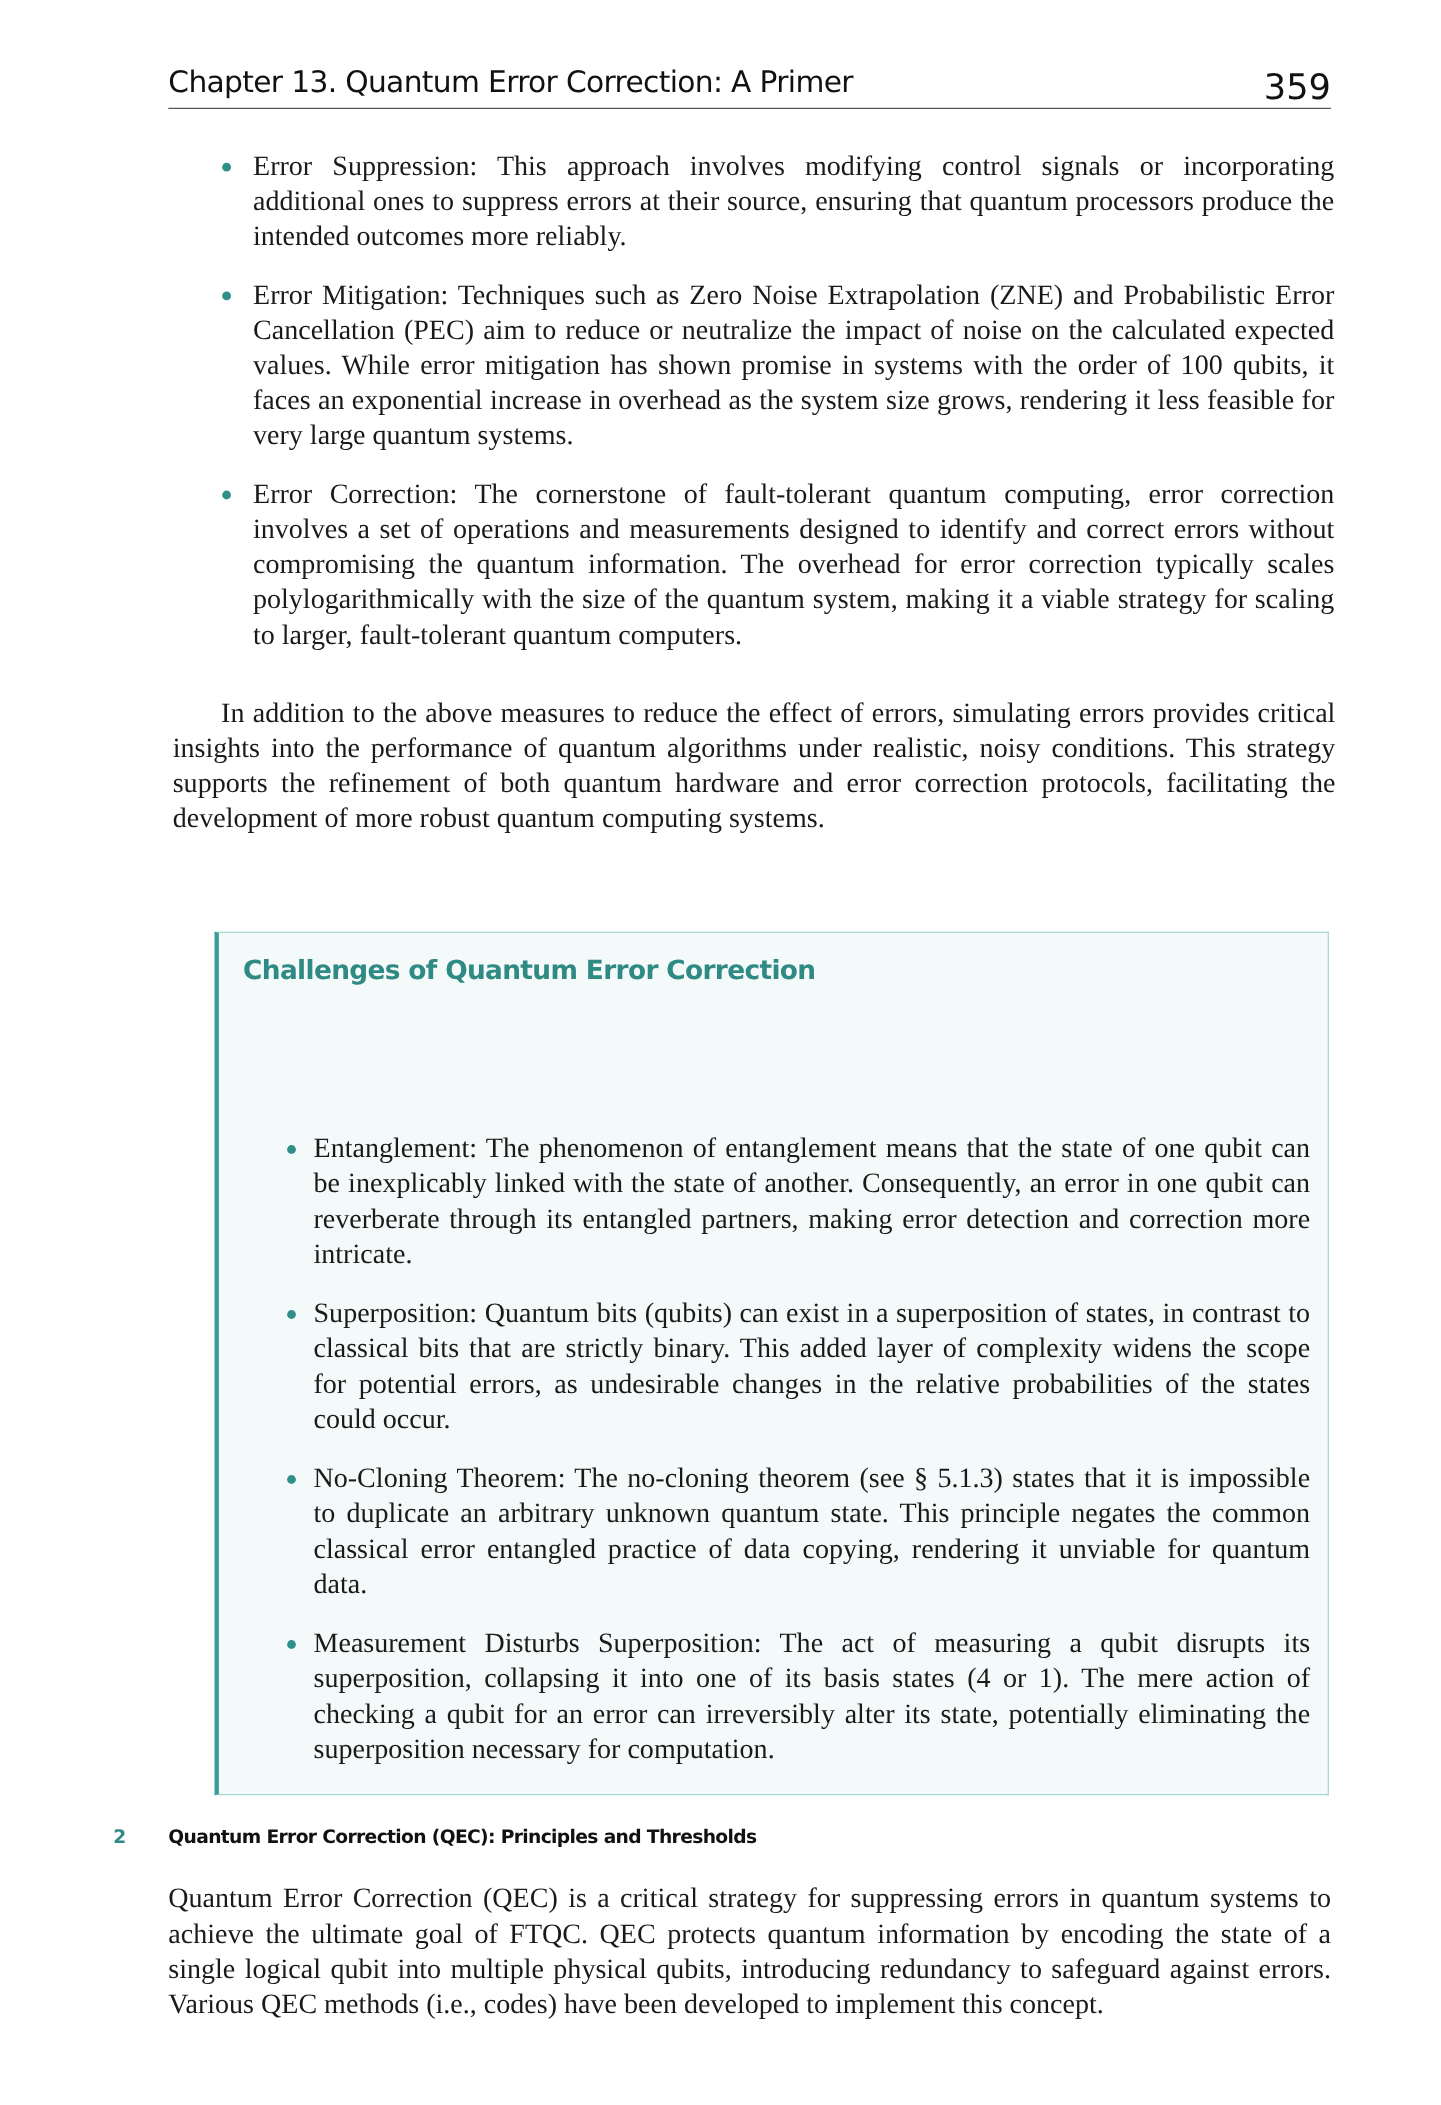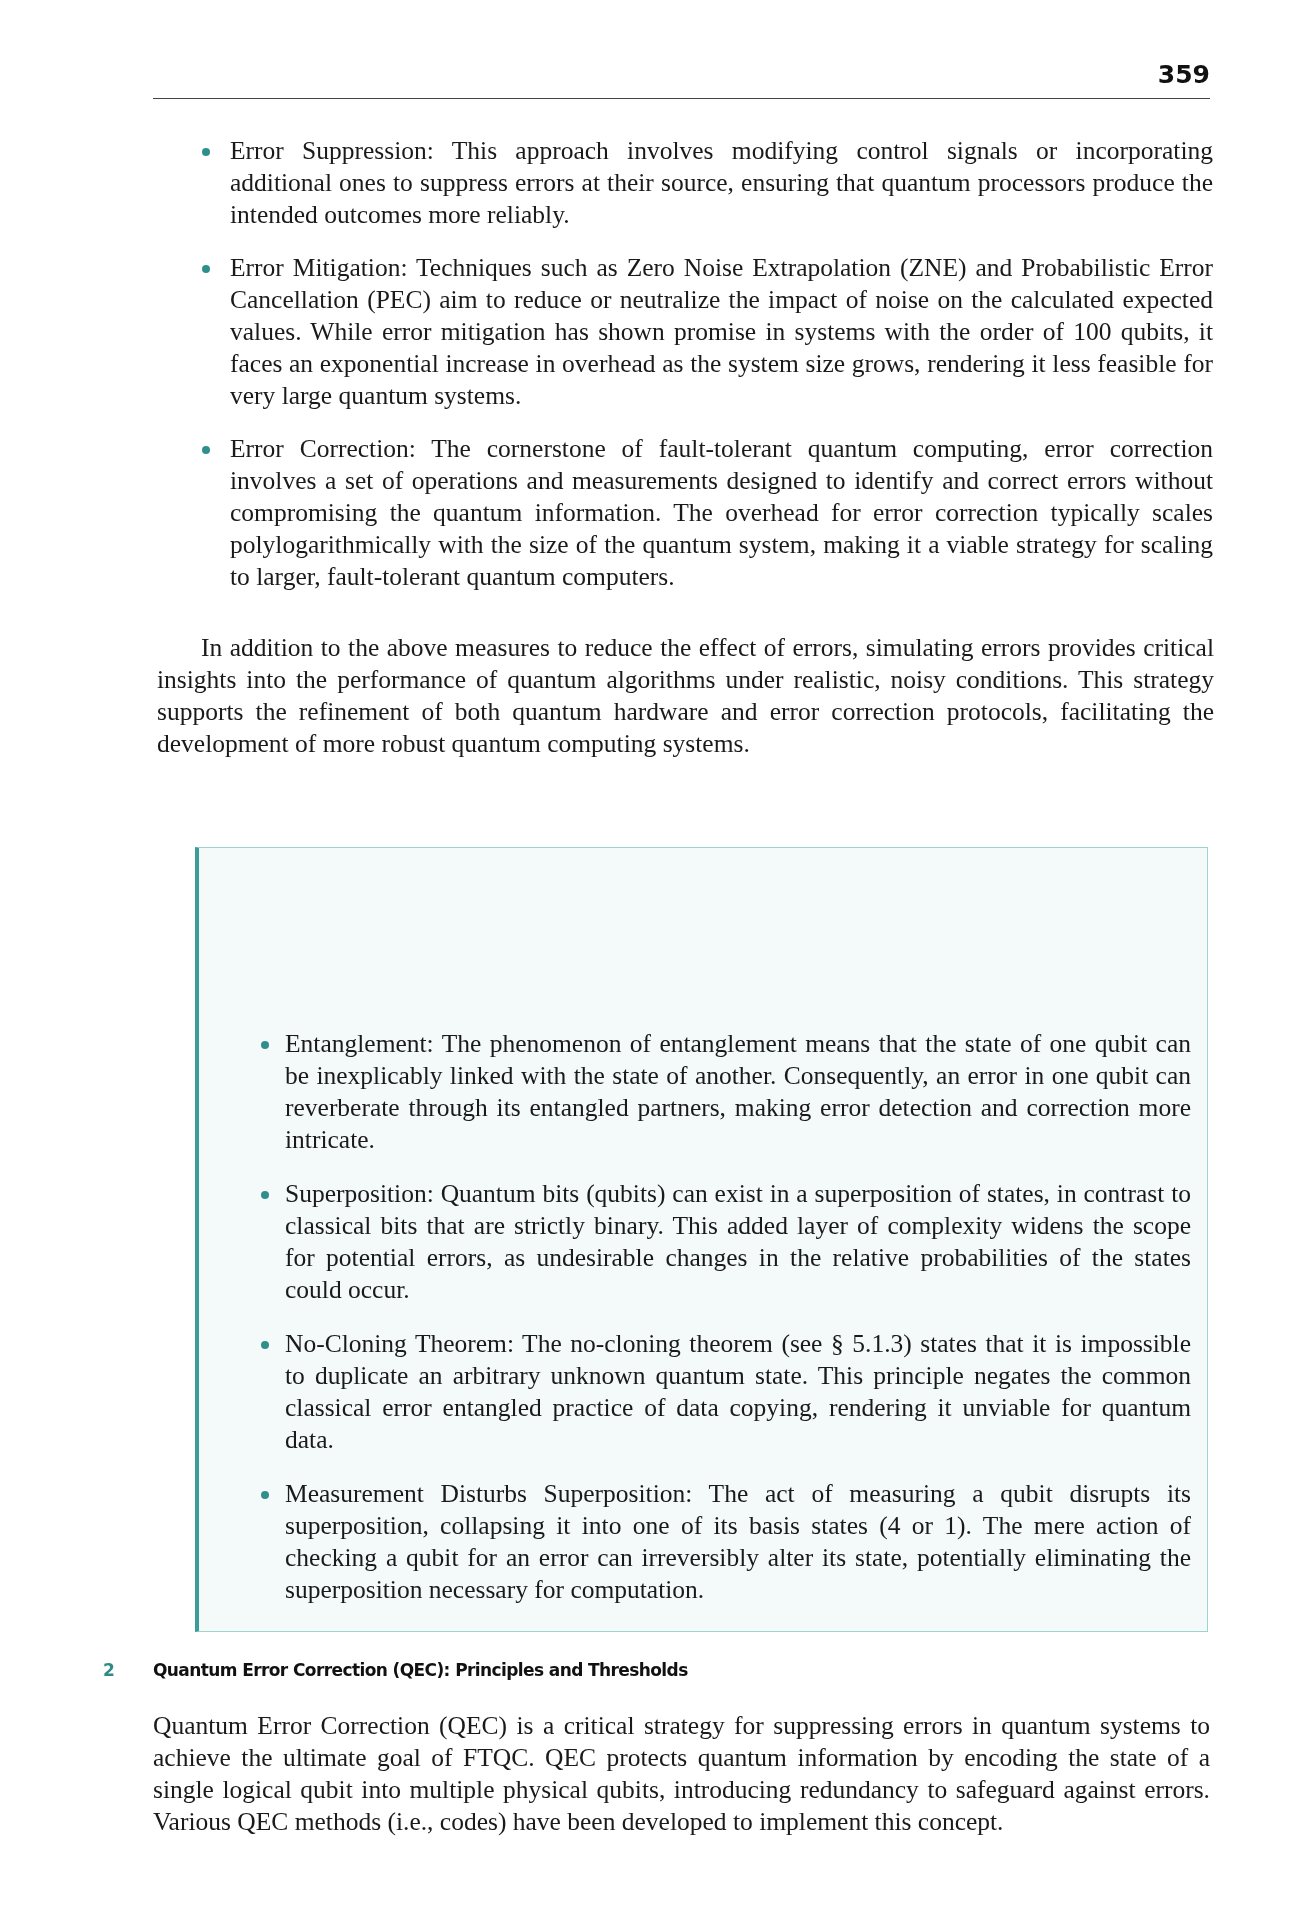--- a/index.html
+++ b/index.html
@@ -1,50 +1,52 @@
 <!DOCTYPE html>
 <html><head>
 <meta charset="utf-8">
 <style>
   html, body { margin:0; padding:0; background:#ffffff; }
   body { width:1310px; height:1914px; position:relative; overflow:hidden; color:#1a1a1a; }
   .header { position:absolute; left:153px; top:58px; width:1057px; height:40px; border-bottom:1.5px solid #444; }
   .header .title { position:absolute; left:0; top:2px; font-family:"DejaVu Sans", sans-serif; font-size:27px; letter-spacing:-0.6px; color:#111; }
-  .header .page { position:absolute; right:0; top:2px; font-family:"DejaVu Sans", sans-serif; font-size:25px; color:#111;font-weight:bold; }
+  .header .page { position:absolute; right:0; top:2px; font-family:"DejaVu Sans", sans-serif; font-size:32px; color:#111; }
   .serif { font-family:"Liberation Serif", "DejaVu Serif", serif; font-size:25.5px; line-height:32px; text-align:justify; }
   .list { position:absolute; left:153px; width:1057px; margin:3px; padding:0; list-style:none; }
   .list li { position:relative; padding-left:74px; margin-bottom:21px; }
   .bullet { position:absolute; left:46px; top:13px; width:8px; height:8px; border-radius:50%; background:#2f8f8a; }
   .para { position:absolute; left:157px; width:1057px; text-indent:44px; }
   .box { position:absolute; left:195px; top:847px; width:1013px; height:785px; background:#f4f9f9; border:1.5px solid #9fd3cf; border-left:4px solid #3a9e97; box-sizing:border-box; }
   .box-title { position:absolute; left:22px; top:20px; font-family:"DejaVu Sans", sans-serif; font-weight:bold; font-size:24px; letter-spacing:-0.6px; color:#2f8a84; }
   .box-intro { position:absolute; left:22px; top:56px; width:970px; }
   .box-list { position:absolute; left:22px; top:180px; width:970px; margin:0; padding:0; list-style:none; }
   .box-list li { position:relative; padding-left:64px; margin-bottom:22px; }
   .box-list .bullet { left:40px; }
   .section { position:absolute; left:103px; top:1660px; width:1107px; font-family:"DejaVu Sans", sans-serif; font-weight:bold; font-size:17px; letter-spacing:-0.6px; color:#111; }
   .section .num { color:#2f8a84; display:inline-block; width:50px; }
   .section-body { position:absolute; left:153px; top:1710px; width:1057px; }
 </style>
 </head>
 <body>
 
 <div class="header">
+  <span class="title">Chapter 13. Quantum Error Correction: A Primer</span>
   <span class="page">359</span>
 </div>
 
 <ul class="list serif" style="top:132px;">
   <li><span class="bullet"></span><span>Error Suppression: This approach involves modifying control signals or incorporating additional ones to suppress errors at their source, ensuring that quantum processors produce the intended outcomes more reliably.</span></li>
   <li><span class="bullet"></span><span>Error Mitigation: Techniques such as Zero Noise Extrapolation (ZNE) and Probabilistic Error Cancellation (PEC) aim to reduce or neutralize the impact of noise on the calculated expected values. While error mitigation has shown promise in systems with the order of 100 qubits, it faces an exponential increase in overhead as the system size grows, rendering it less feasible for very large quantum systems.</span></li>
   <li><span class="bullet"></span><span>Error Correction: The cornerstone of fault-tolerant quantum computing, error correction involves a set of operations and measurements designed to identify and correct errors without compromising the quantum information. The overhead for error correction typically scales polylogarithmically with the size of the quantum system, making it a viable strategy for scaling to larger, fault-tolerant quantum computers.</span></li>
 </ul>
 
 <p class="para serif" style="top:632px; margin:0;">In addition to the above measures to reduce the effect of errors, simulating errors provides critical insights into the performance of quantum algorithms under realistic, noisy conditions. This strategy supports the refinement of both quantum hardware and error correction protocols, facilitating the development of more robust quantum computing systems.</p>
 
 <div class="box">
+  <div class="box-title">Challenges of Quantum Error Correction</div>
   <ul class="box-list serif">
     <li><span class="bullet"></span><span>Entanglement: The phenomenon of entanglement means that the state of one qubit can be inexplicably linked with the state of another. Consequently, an error in one qubit can reverberate through its entangled partners, making error detection and correction more intricate.</span></li>
     <li><span class="bullet"></span><span>Superposition: Quantum bits (qubits) can exist in a superposition of states, in contrast to classical bits that are strictly binary. This added layer of complexity widens the scope for potential errors, as undesirable changes in the relative probabilities of the states could occur.</span></li>
     <li><span class="bullet"></span><span>No-Cloning Theorem: The no-cloning theorem (see § 5.1.3) states that it is impossible to duplicate an arbitrary unknown quantum state. This principle negates the common classical error entangled practice of data copying, rendering it unviable for quantum data.</span></li>
     <li><span class="bullet"></span><span>Measurement Disturbs Superposition: The act of measuring a qubit disrupts its superposition, collapsing it into one of its basis states (4 or 1). The mere action of checking a qubit for an error can irreversibly alter its state, potentially eliminating the superposition necessary for computation.</span></li>
   </ul>
 </div>
 
 <div class="section">
   <span class="num">2</span><span>Quantum Error Correction (QEC): Principles and Thresholds</span>

